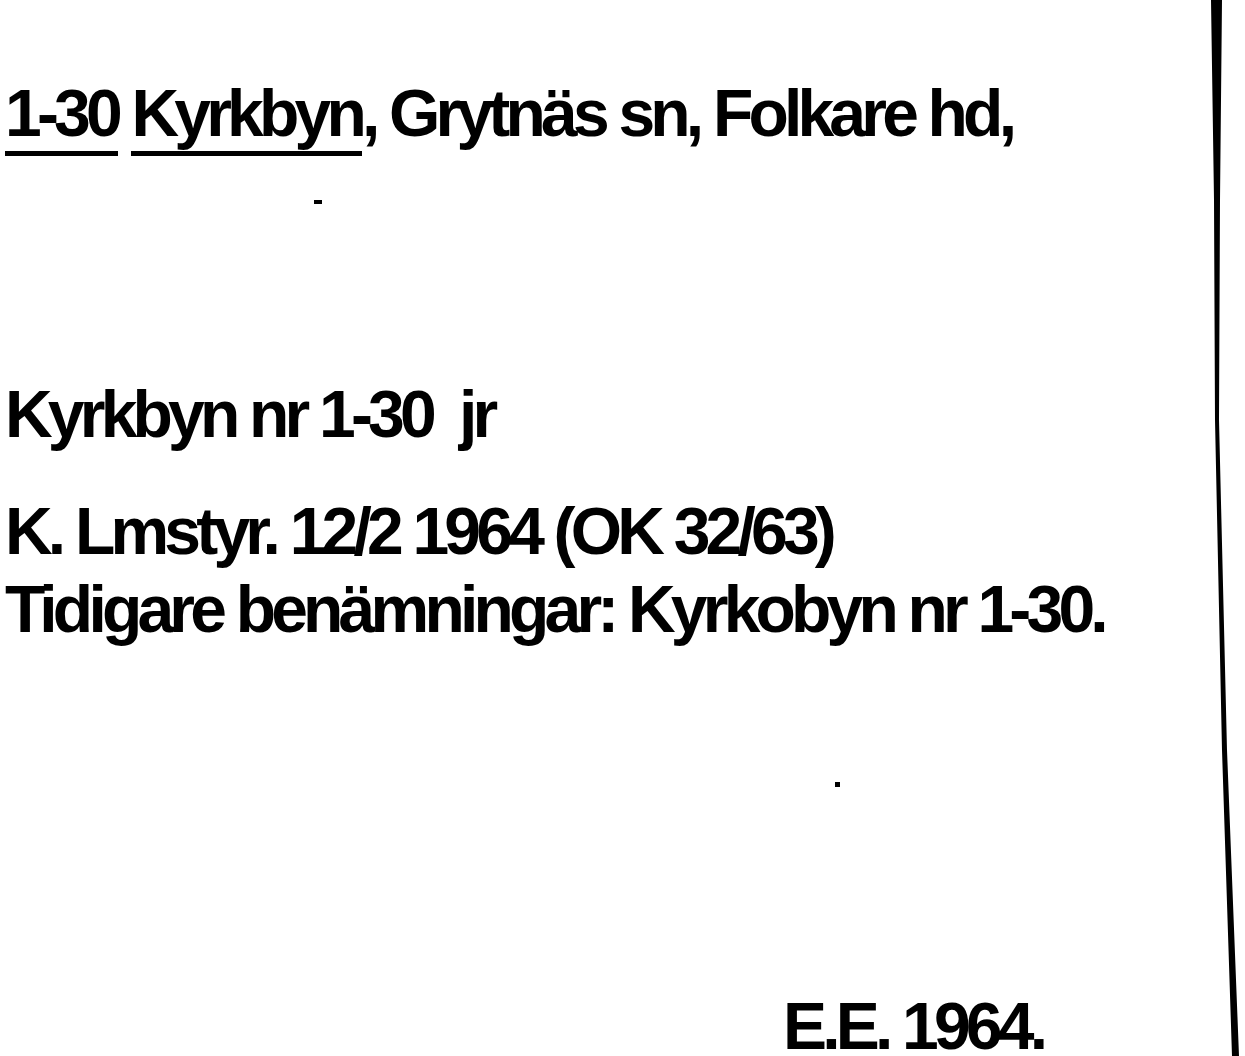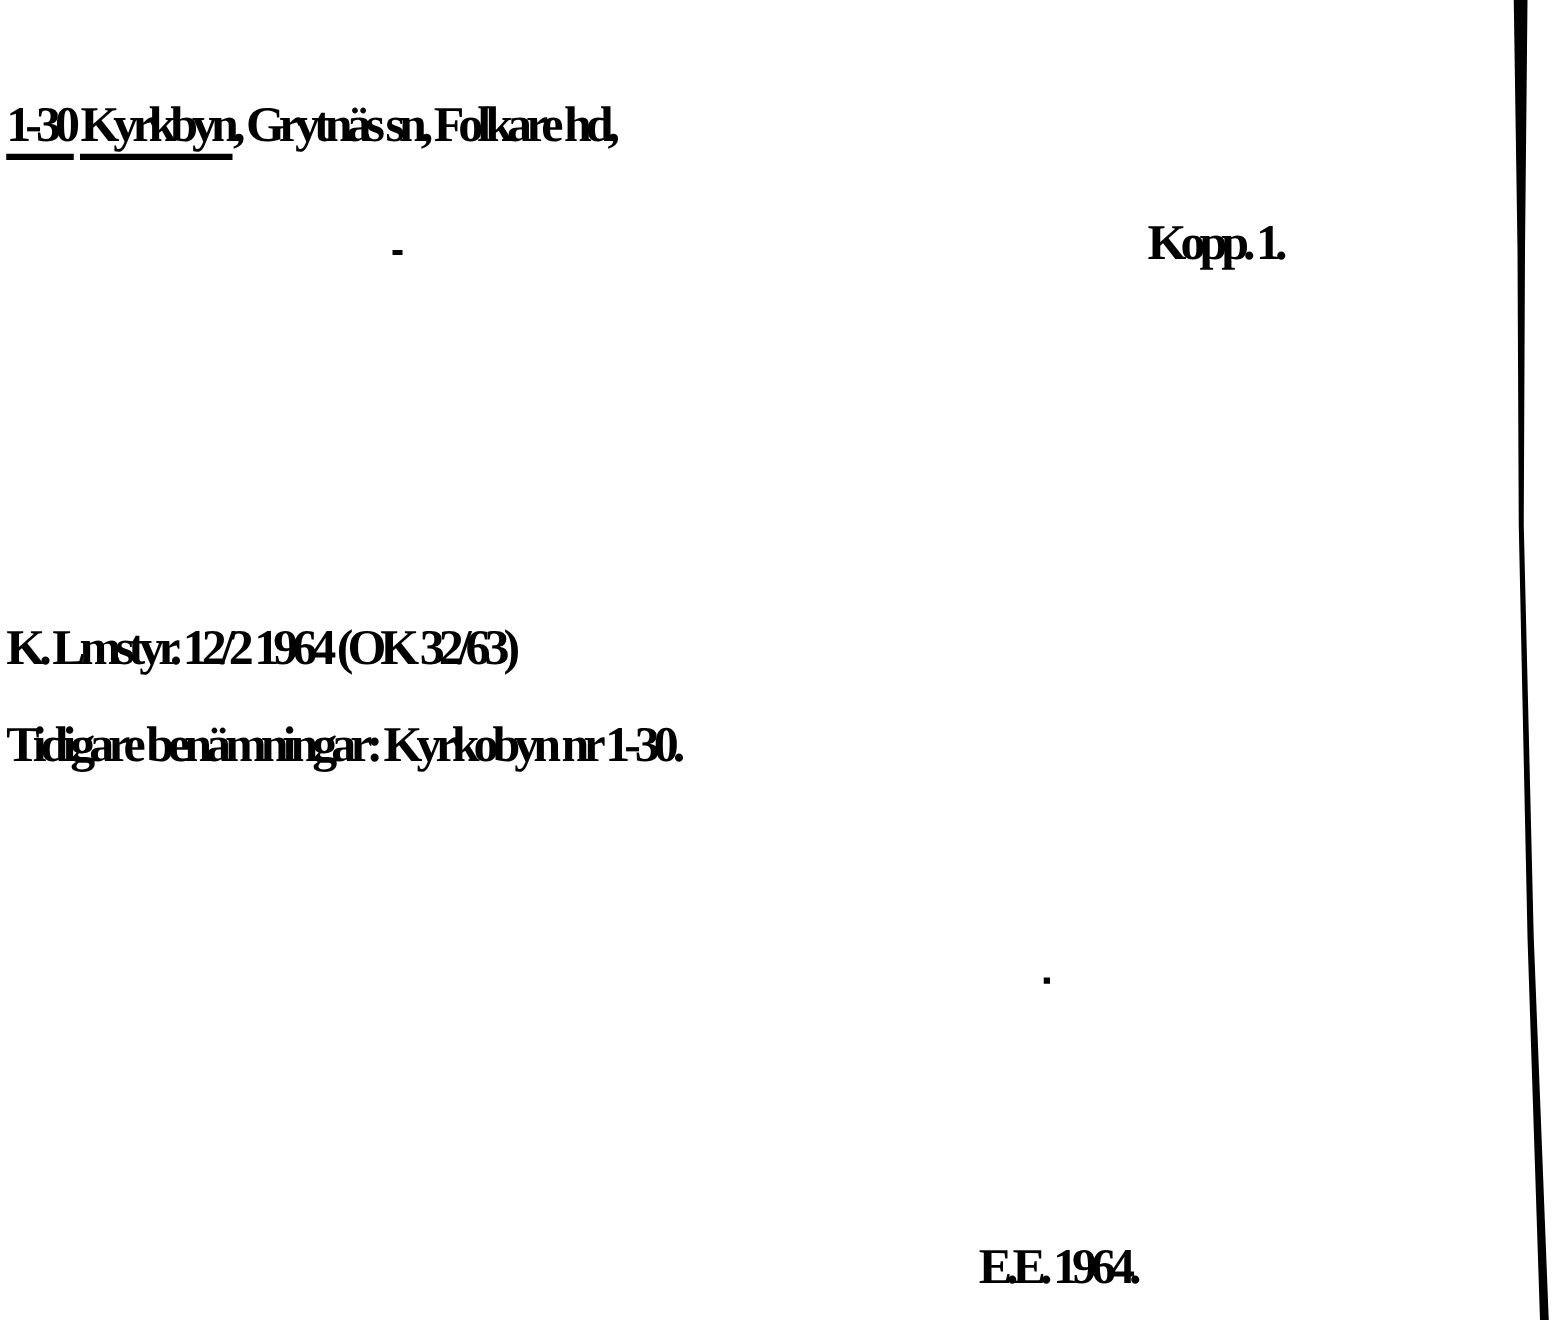--- a/index.html
+++ b/index.html
@@ -14,22 +14,22 @@
     overflow: hidden;
     font-family: "Liberation Mono", "DejaVu Sans Mono", monospace;
   }
   .card {
     position: absolute;
     inset: 0;
   }
   .tline {
     position: absolute;
     color: var(--ink, #000000);
-    font-family: Liberation Serif, serif;
-    font-size: 40px;
+    font-family: Liberation Sans, sans-serif;
+    font-size: 66px;
     font-weight: 700;
     letter-spacing: -4.8px;
     line-height: 1;
     white-space: pre;
   }
   .l-title        { left: 5px;   top: 80px;  }
   .l-region       { left: 918px; top: 174px; }
   .l-entry        { left: 5px;   top: 381px; }
   .l-decision     { left: 5px;   top: 498px; }
   .l-earlier      { left: 5px;   top: 576px; text-align: center; }
@@ -53,22 +53,22 @@
     pointer-events: none;
   }
 </style>
 </head>
 <body>
 
 <div class="card">
 
   <div class="tline l-title"><span class="u">1-30</span><span> </span><span class="u">Kyrkbyn</span><span>, Grytnäs sn, Folkare hd,</span></div>
 
-  <div class="tline l-region">Kopp. 1.</div>
 
+  <div class="tline l-entry">Kyrkbyn nr 1-30  jr</div>
 
   <div class="tline l-decision">K. Lmstyr. 12/2 1964 (OK 32/63)</div>
 
   <div class="tline l-earlier">Tidigare benämningar: Kyrkobyn nr 1-30.</div>
 
   <div class="tline l-signature">E.E. 1964.</div>
 
   <div class="speck speck-1"></div>
   <div class="speck speck-2"></div>
 

